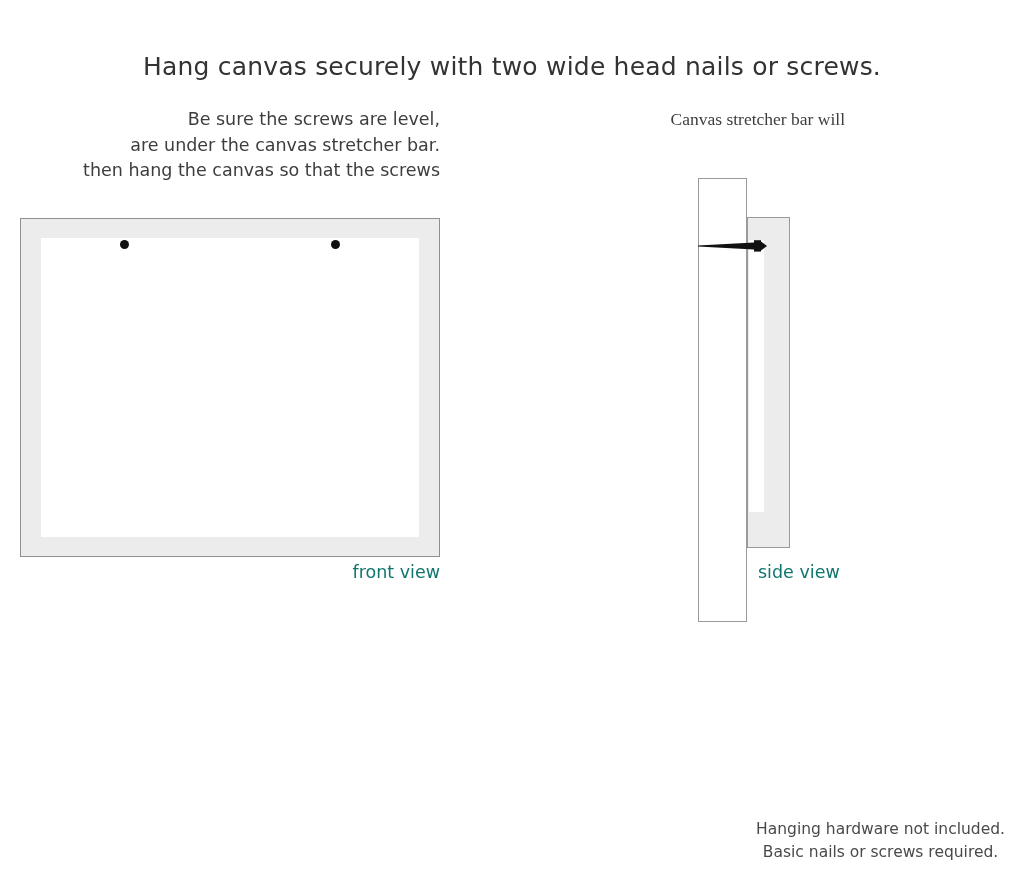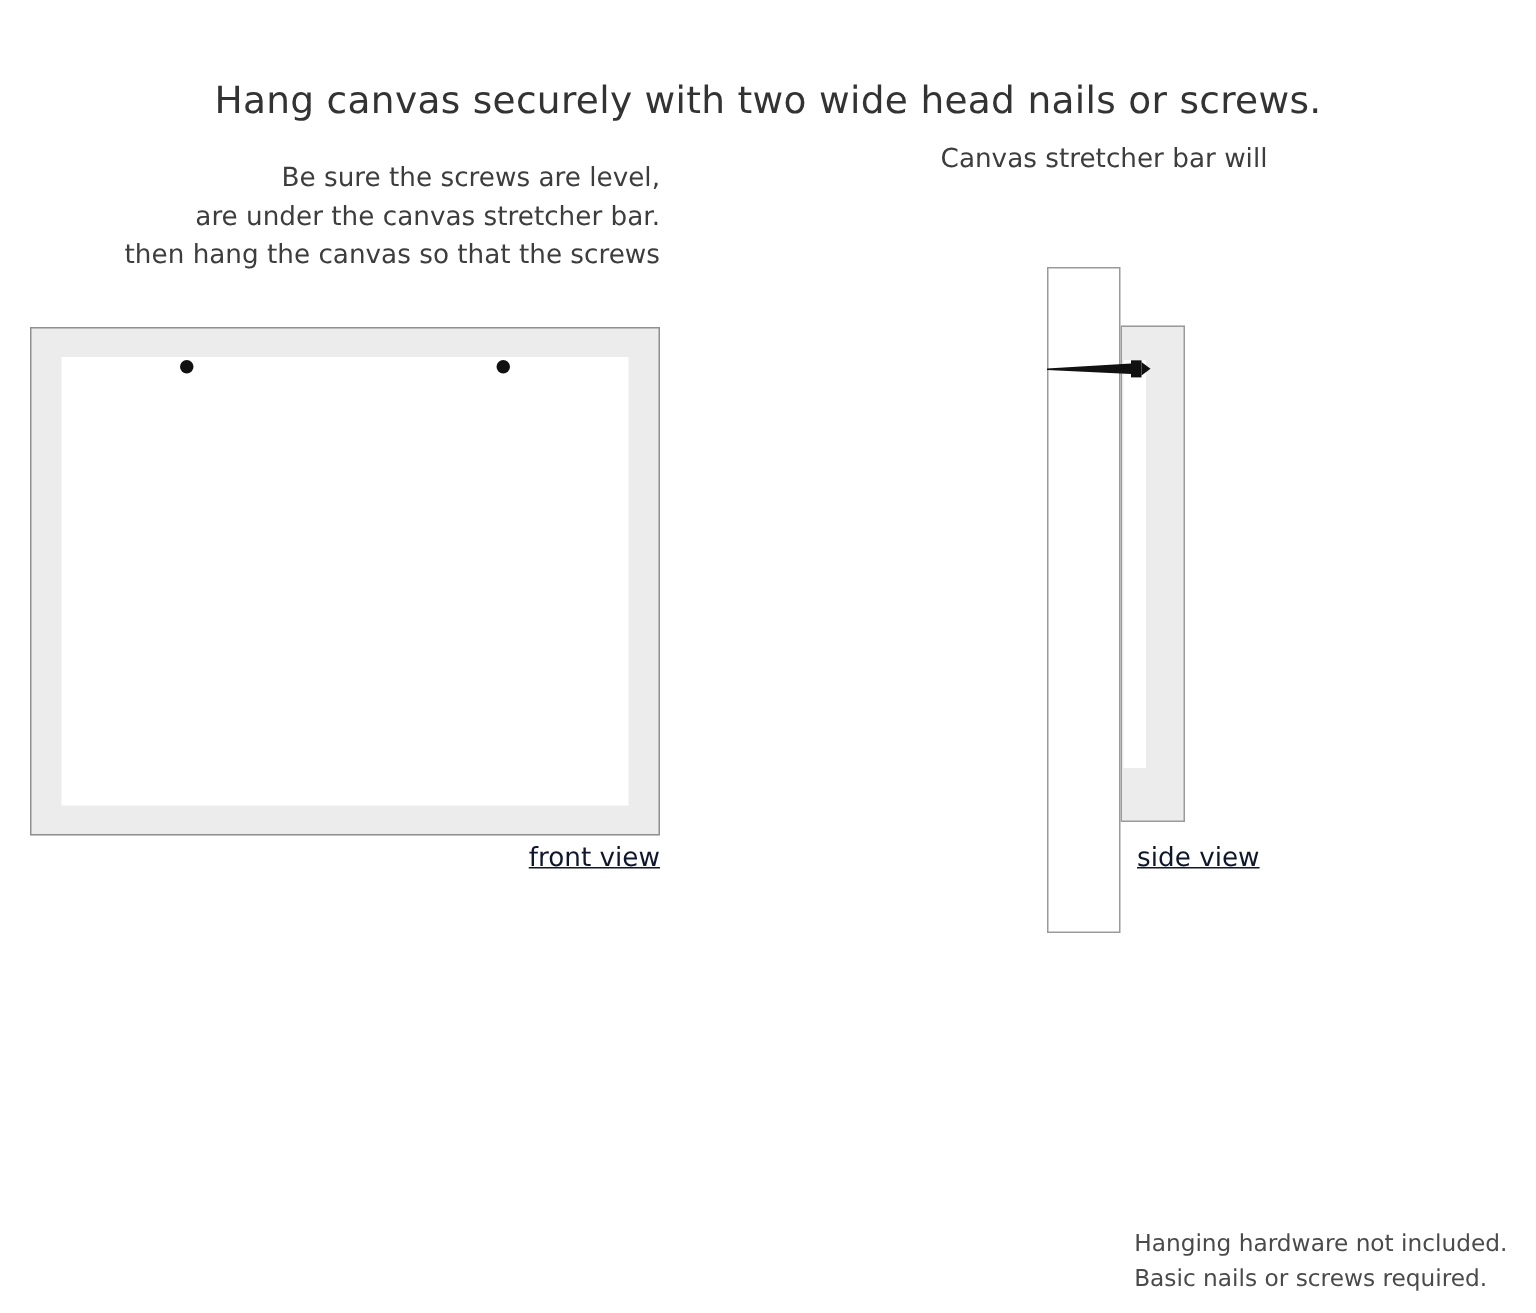--- a/index.html
+++ b/index.html
@@ -40,23 +40,24 @@
     line-height: 25.5px;
     text-align: center;
     color: #3d3d3d;
   }
   .caption-left {
     top: 107px;
     left: 20px;
     width: 420px;
   }
   .caption-right {
-    top: 94px;
+    top: 107px;
     left: 565px;
     width: 280px;
+    font-family: Liberation Serif, serif;
   }
   .caption .line { display: block; white-space: nowrap; text-align: right; }
 
   
   .front-view {
     position: absolute;
     left: 20px;
     top: 218px;
     width: 420px;
     height: 339px;
@@ -82,23 +83,22 @@
     height: 9px;
     border-radius: 50%;
     background: #111111;
   }
   .screw-dot.left  { left: 100px; top: 22px; }
   .screw-dot.right { left: 311px; top: 22px; }
 
   .view-label {
     position: absolute;
     font-size: 17.5px;
-    color: #0f172a;
+    color: #0f766e;
     white-space: nowrap;
-    text-decoration: underline;
   }
   .label-front {
     left: 20px;
     top: 562px;
     width: 420px;
     text-align: right;
   }
   .label-side {
     left: 758px;
     top: 562px;
@@ -151,20 +151,21 @@
     top: 62px;
     width: 80px;
     height: 24px;
     overflow: visible;
   }
 
   .footer {
     position: absolute;
     right: 19px;
     top: 818px;
+    text-align: center;
     font-size: 15.5px;
     line-height: 23px;
     color: #4a4a4a;
   }
   .footer .line { display: block; white-space: nowrap; }
 </style>
 </head>
 <body>
 
 <div class="title">Hang canvas securely with two wide head nails or screws.</div>

